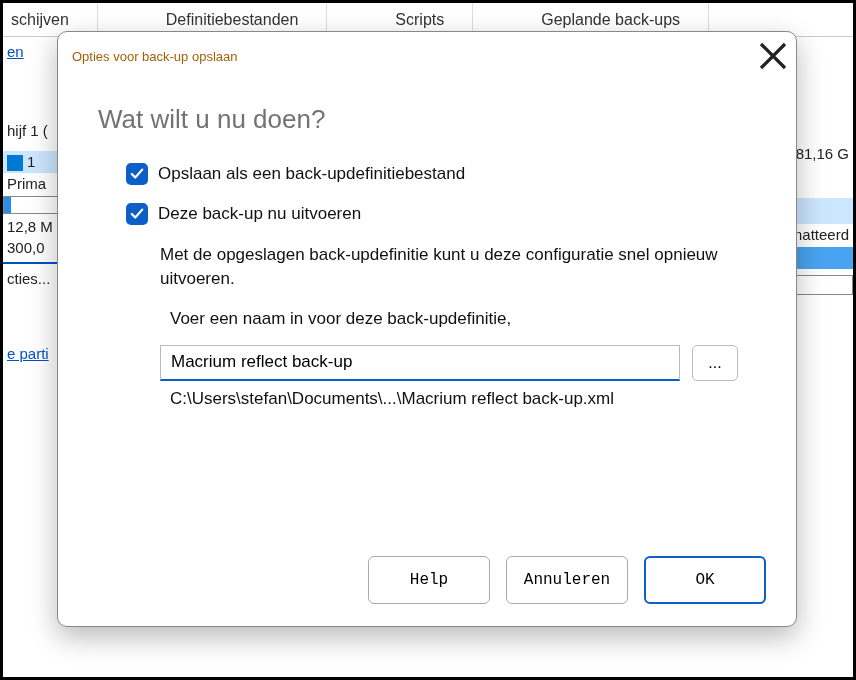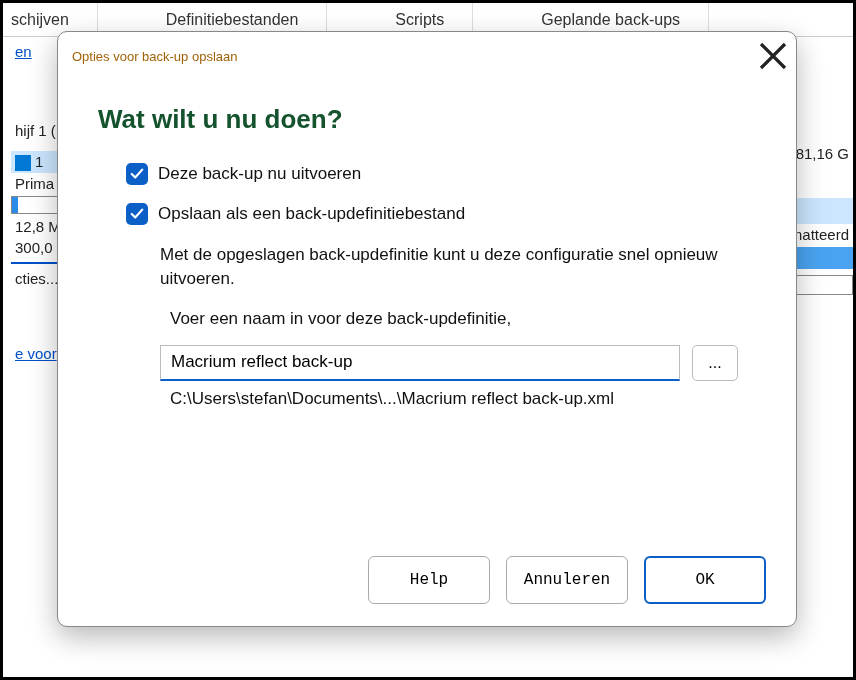--- a/index.html
+++ b/index.html
@@ -32,21 +32,20 @@
     }
     .bg-tab:first-child { padding-left: 8px; }
     .bg-left-col {
       position: absolute;
       left: 0;
       top: 34px;
       width: 58px;
       height: 640px;
       font-size: 14px;
       color: #222;
-      padding-left: 8px;
     }
     .bg-link {
       color: #0050c8;
       text-decoration: underline;
       padding: 6px 4px;
       font-size: 15px;
       display: block;
     }
     .bg-row {
       padding: 2px 4px;
@@ -110,22 +109,22 @@
       display: flex; align-items: center; justify-content: center;
       cursor: pointer;
       font-size: 18px;
     }
     .dlg-body {
       flex: 1;
       padding: 10px 40px 0 40px;
     }
     .heading {
       font-size: 26px;
-      color: #14532d;
-      font-weight: 700;
+      color: #737373;
+      font-weight: 400;
       margin: 18px 0 28px 0;
     }
     .check-row {
       display: flex;
       align-items: center;
       margin: 10px 0 18px 28px;
       font-size: 17px;
       color: #111;
     }
     .checkbox {
@@ -217,21 +216,21 @@
   <div class="bg-row">hijf 1 (</div>
   <div style="height:10px"></div>
   <div class="bg-row bg-sel"><span class="win-icon"></span><span>1</span></div>
   <div class="bg-row">Prima</div>
   <div class="bg-bar"></div>
   <div class="bg-row">12,8 M</div>
   <div class="bg-row">300,0</div>
   <hr class="bg-hr">
   <div class="bg-row">cties...</div>
   <div style="height:50px"></div>
-  <span class="bg-link">e voor</span>
+  <span class="bg-link">e parti</span>
 </div>
 
 <div class="bg-right-col">
   <div class="bg-row">81,16 G</div>
   <div style="height:34px"></div>
   <div class="bg-row bg-sel" style="height:26px"></div>
   <div class="bg-row">matteerd</div>
   <div style="background:#4aa3f0;height:22px;margin-top:2px"></div>
   <div style="height:6px"></div>
   <div style="border:1px solid #888;height:20px;background:#fff"></div>
@@ -249,30 +248,30 @@
 
   <div class="dlg-body">
     <div class="heading">Wat wilt u nu doen?</div>
 
     <div class="check-row">
       <div class="checkbox">
         <svg viewBox="0 0 16 16">
             <path d="M2 8 L6 12 L14 3" stroke="#fff" stroke-width="2.5" fill="none" stroke-linecap="round" stroke-linejoin="round"></path>
           </svg>
       </div>
-      <span>Deze back-up nu uitvoeren</span>
+      <span>Opslaan als een back-updefinitiebestand</span>
     </div>
 
     <div class="check-row">
       <div class="checkbox">
         <svg viewBox="0 0 16 16">
             <path d="M2 8 L6 12 L14 3" stroke="#fff" stroke-width="2.5" fill="none" stroke-linecap="round" stroke-linejoin="round"></path>
           </svg>
       </div>
-      <span>Opslaan als een back-updefinitiebestand</span>
+      <span>Deze back-up nu uitvoeren</span>
     </div>
 
     <div class="explain">Met de opgeslagen back-updefinitie kunt u deze configuratie snel opnieuw uitvoeren.</div>
 
     <div class="prompt">Voer een naam in voor deze back-updefinitie,</div>
 
     <div class="input-row">
       <input type="text" class="text-input" value="Macrium reflect back-up" style="">
       <div class="browse-btn">...</div>
     </div>

